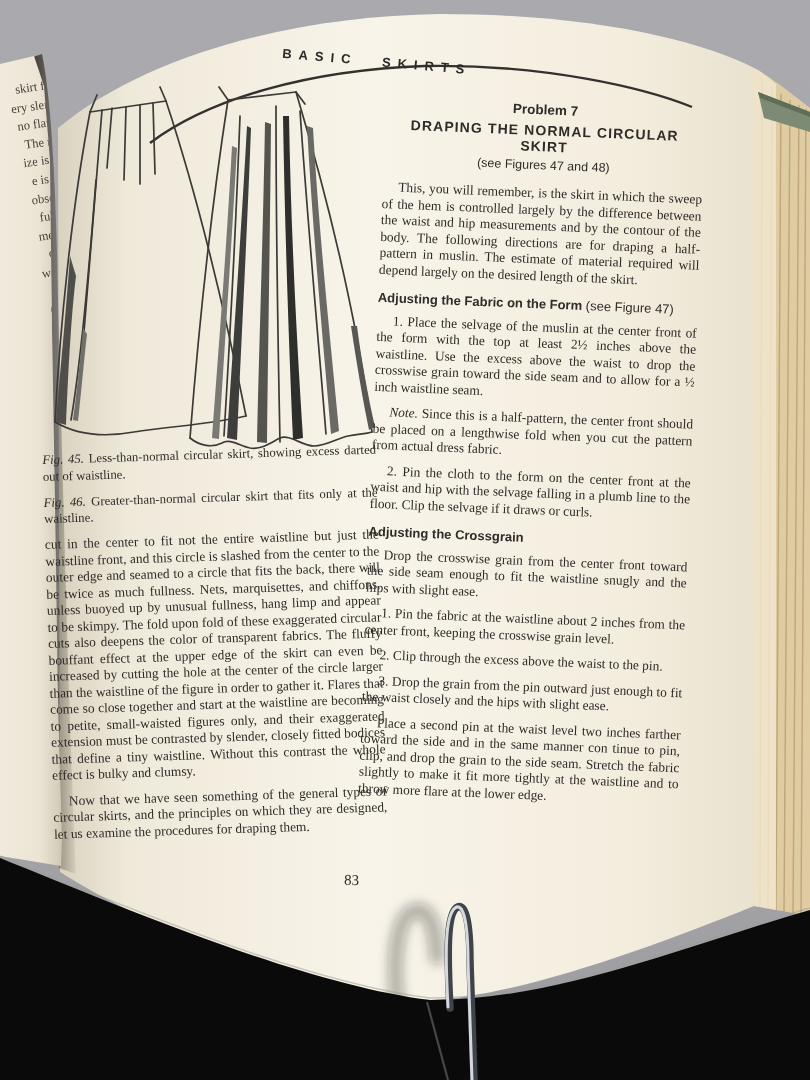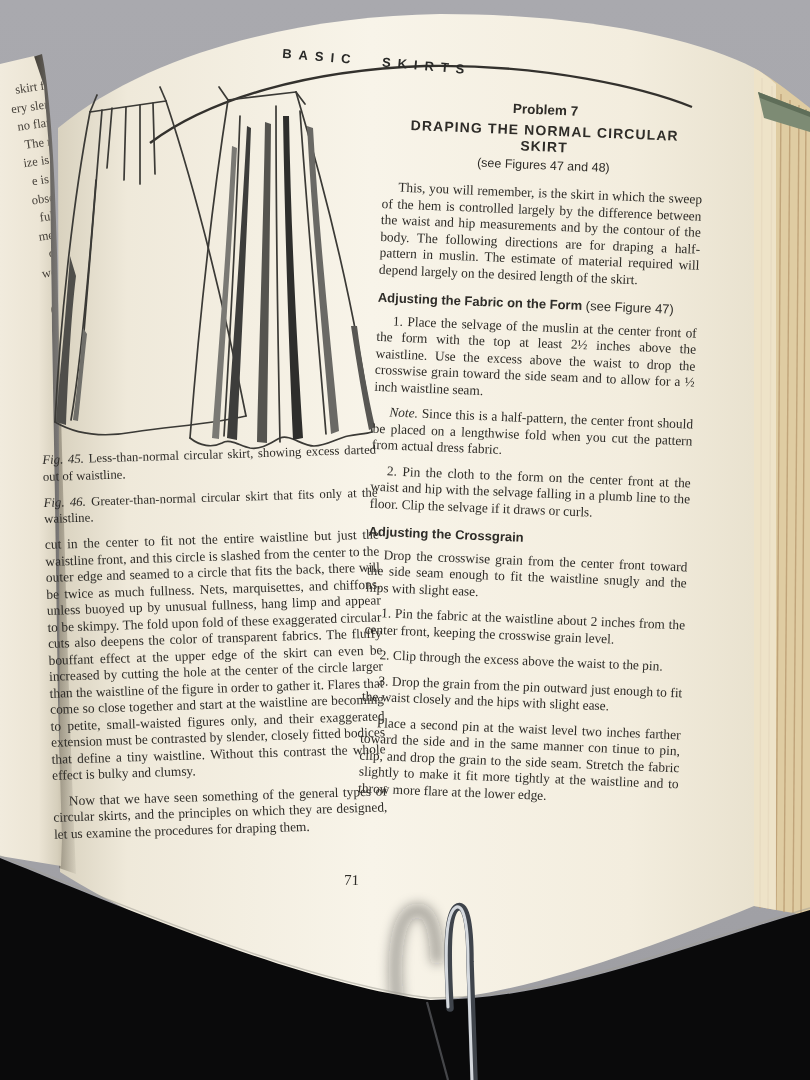--- a/index.html
+++ b/index.html
@@ -188,21 +188,21 @@
     <p class="indent"><span class="italic">Note.</span> <span>Since this is a half-pattern, the center front should be placed on a lengthwise fold when you cut the pattern from actual dress fabric.</span></p>
     <p class="indent">2.  Pin the cloth to the form on the center front at the waist and hip with the selvage falling in a plumb line to the floor.  Clip the selvage if it draws or curls.</p>
     <div class="subhead">Adjusting the Crossgrain</div>
     <p class="indent">Drop the crosswise grain from the center front toward the side seam enough to fit the waistline snugly and the hips with slight ease.</p>
     <p class="indent">1.  Pin the fabric at the waistline about 2 inches from the center front, keeping the crosswise grain level.</p>
     <p class="indent">2.  Clip through the excess above the waist to the pin.</p>
     <p class="indent">3.  Drop the grain from the pin outward just enough to fit the waist closely and the hips with slight ease.</p>
     <p class="indent">Place a second pin at the waist level two inches farther toward the side and in the same manner con tinue to pin, clip, and drop the grain to the side seam.  Stretch the fabric slightly to make it fit more tightly at the waistline and to throw more flare at the lower edge.</p>
   </div>
 
-  <div class="pagenum">71</div>
+  <div class="pagenum">83</div>
 
   <svg class="layer" width="810" height="1080" viewBox="0 0 810 1080" style="pointer-events:none;">
     <defs>
         <filter id="soft" x="-50%" y="-50%" width="200%" height="200%">
           <feGaussianBlur stdDeviation="5.5"></feGaussianBlur>
         </filter>
       </defs>
 
     <path d="M397,1002 C392,948 399,917 413,911 C428,905 436,925 437,958" stroke="rgba(20,20,24,0.33)" stroke-width="14" fill="none" stroke-linecap="round" filter="url(#soft)"></path>
 

